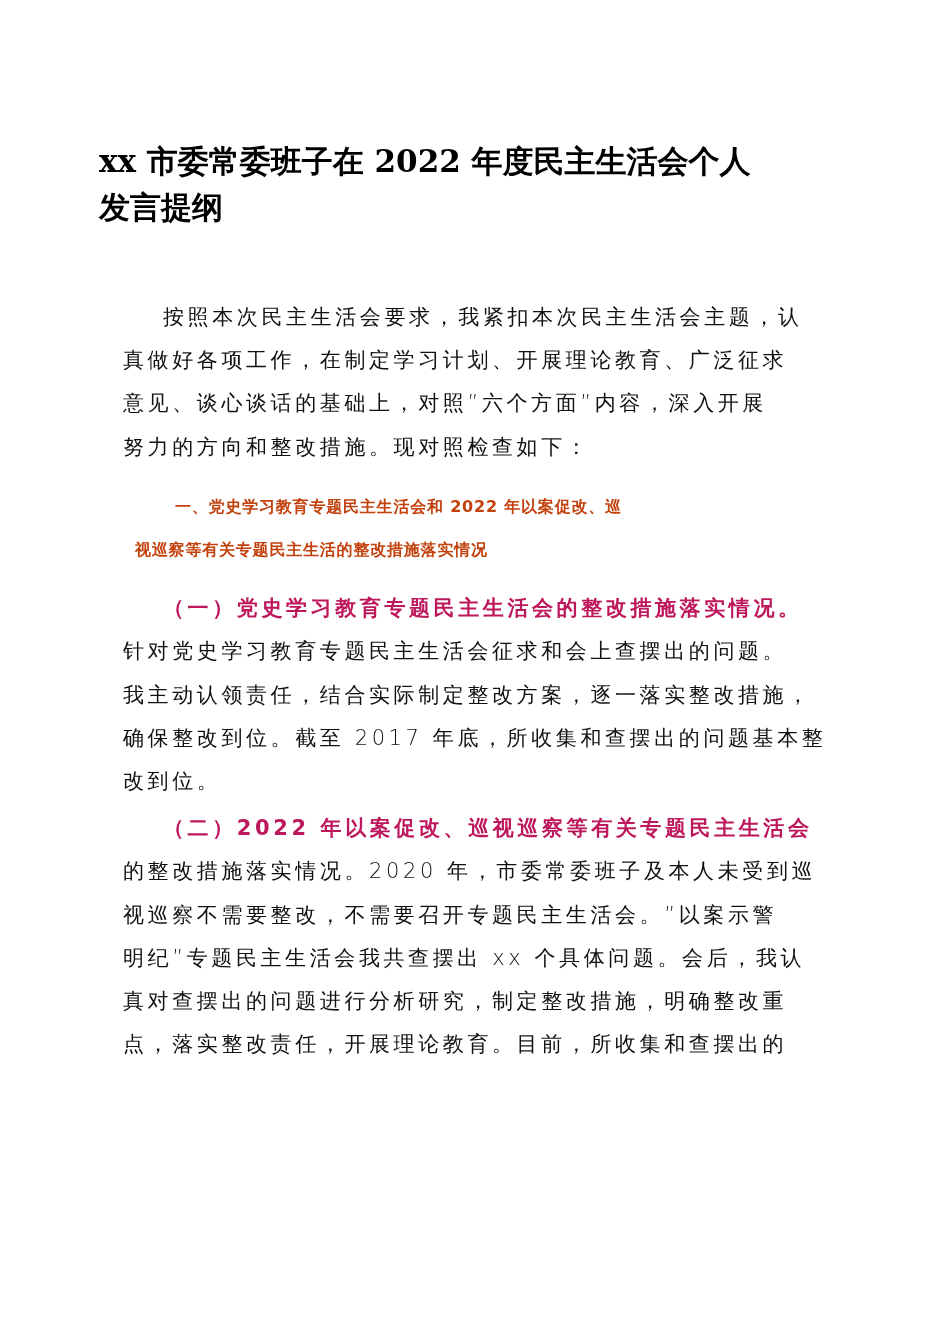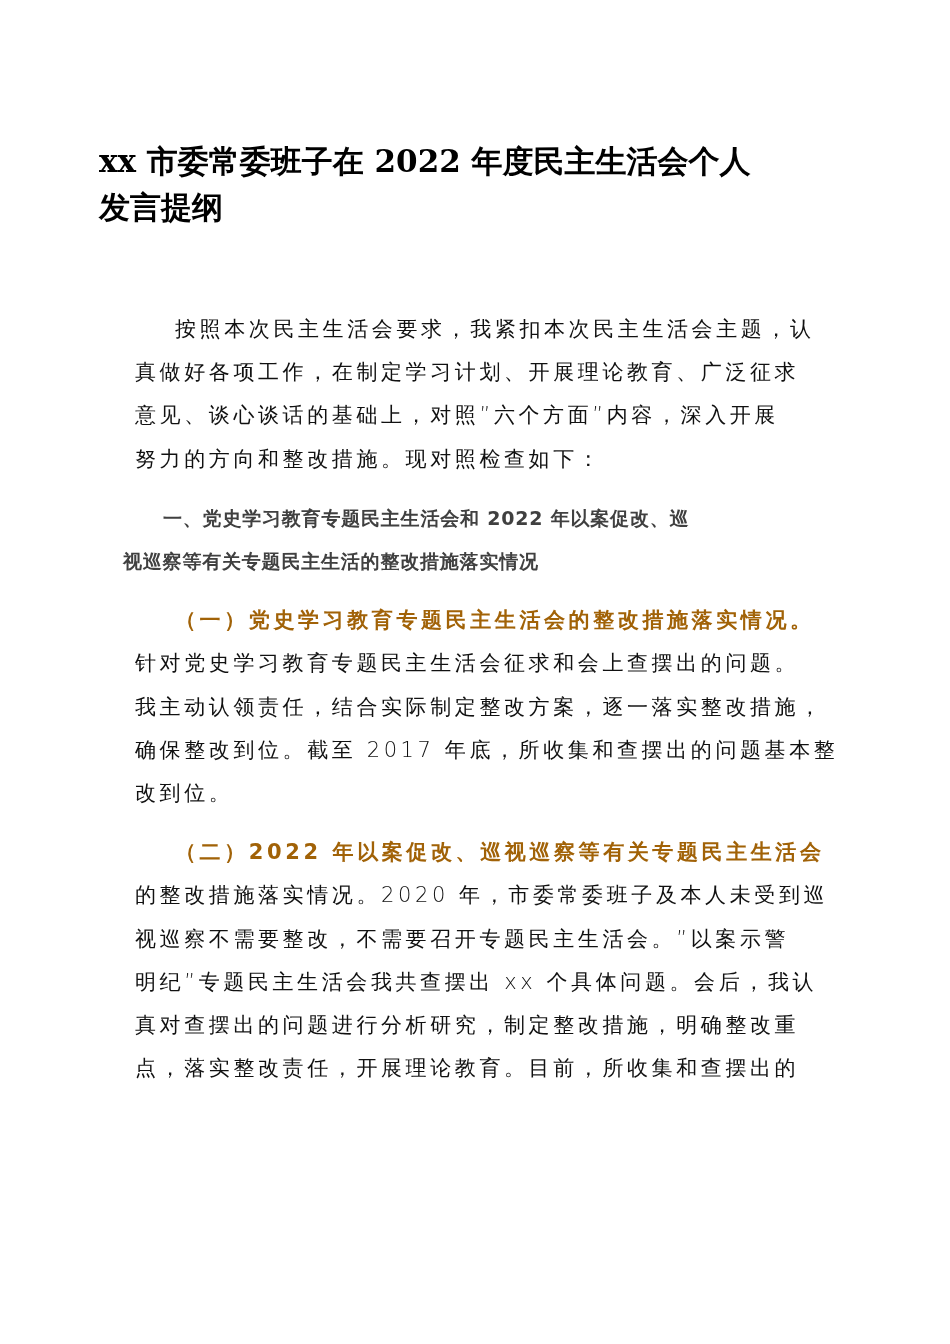--- a/index.html
+++ b/index.html
@@ -32,49 +32,49 @@
       display: block;
     }
     .spacer {
       height: 62px;
     }
     .para {
       font-family: "DejaVu Sans", "Liberation Sans", sans-serif;
       font-size: 21px;
       line-height: 43.2px;
       letter-spacing: 3.6px;
-      margin: 16px;
+      margin: 4px;
       text-align: justify;
       text-align-last: left;
       font-weight: 300;
       color: #111;
     }
     .para .line {
       display: block;
       white-space: nowrap;
     }
     .heading1 {
       font-family: "DejaVu Sans", "Liberation Sans", sans-serif;
       font-weight: bold;
-      font-size: 19px;
+      font-size: 16px;
       line-height: 43.2px;
       letter-spacing: 0.8px;
-      margin: 4px;
-      color: #404040;
+      margin: 16px;
+      color: #c2410c;
     }
     .heading1 .line {
       display: block;
       white-space: nowrap;
     }
     .heading1 .first {
       padding-left: 40px;
     }
     .sub-lead {
       font-weight: bold;
-      color: #a16207;
+      color: #be185d;
     }
   </style>
 </head>
 <body>
 
 <div class="page">
 
   <h1 class="title">
     <span class="title-line">xx 市委常委班子在 2022 年度民主生活会个人</span>
     <span class="title-line">发言提纲</span>

